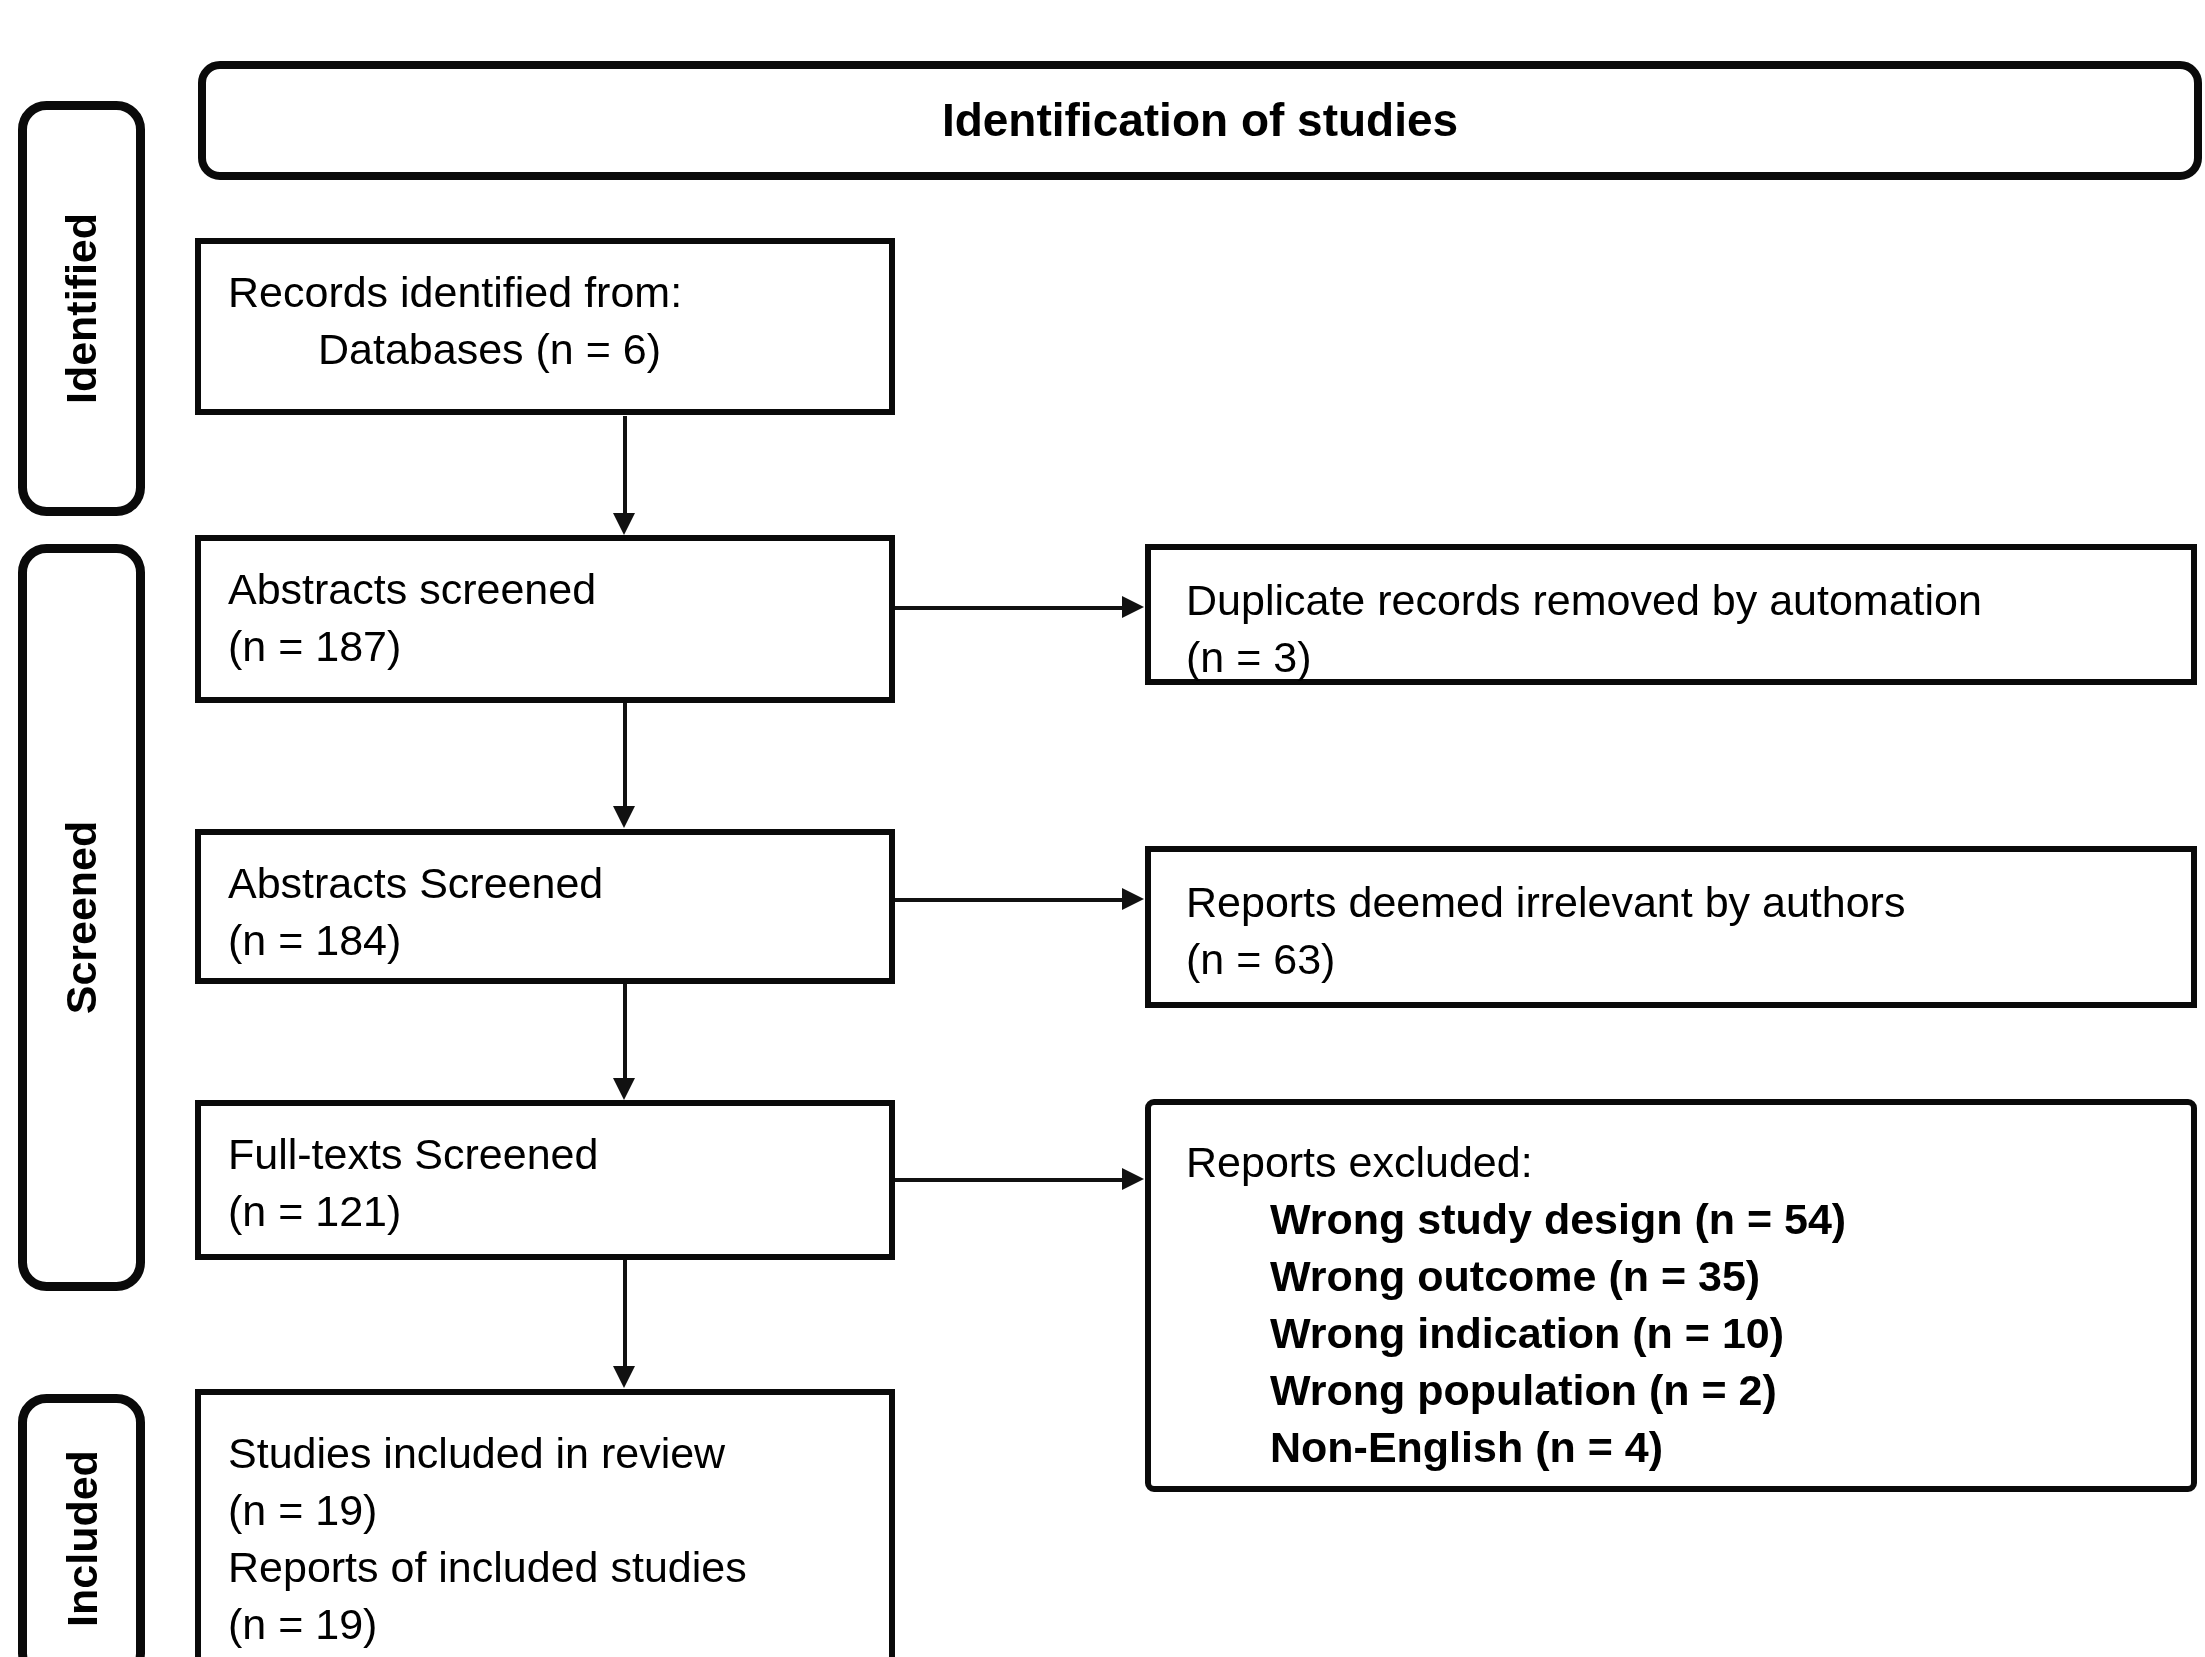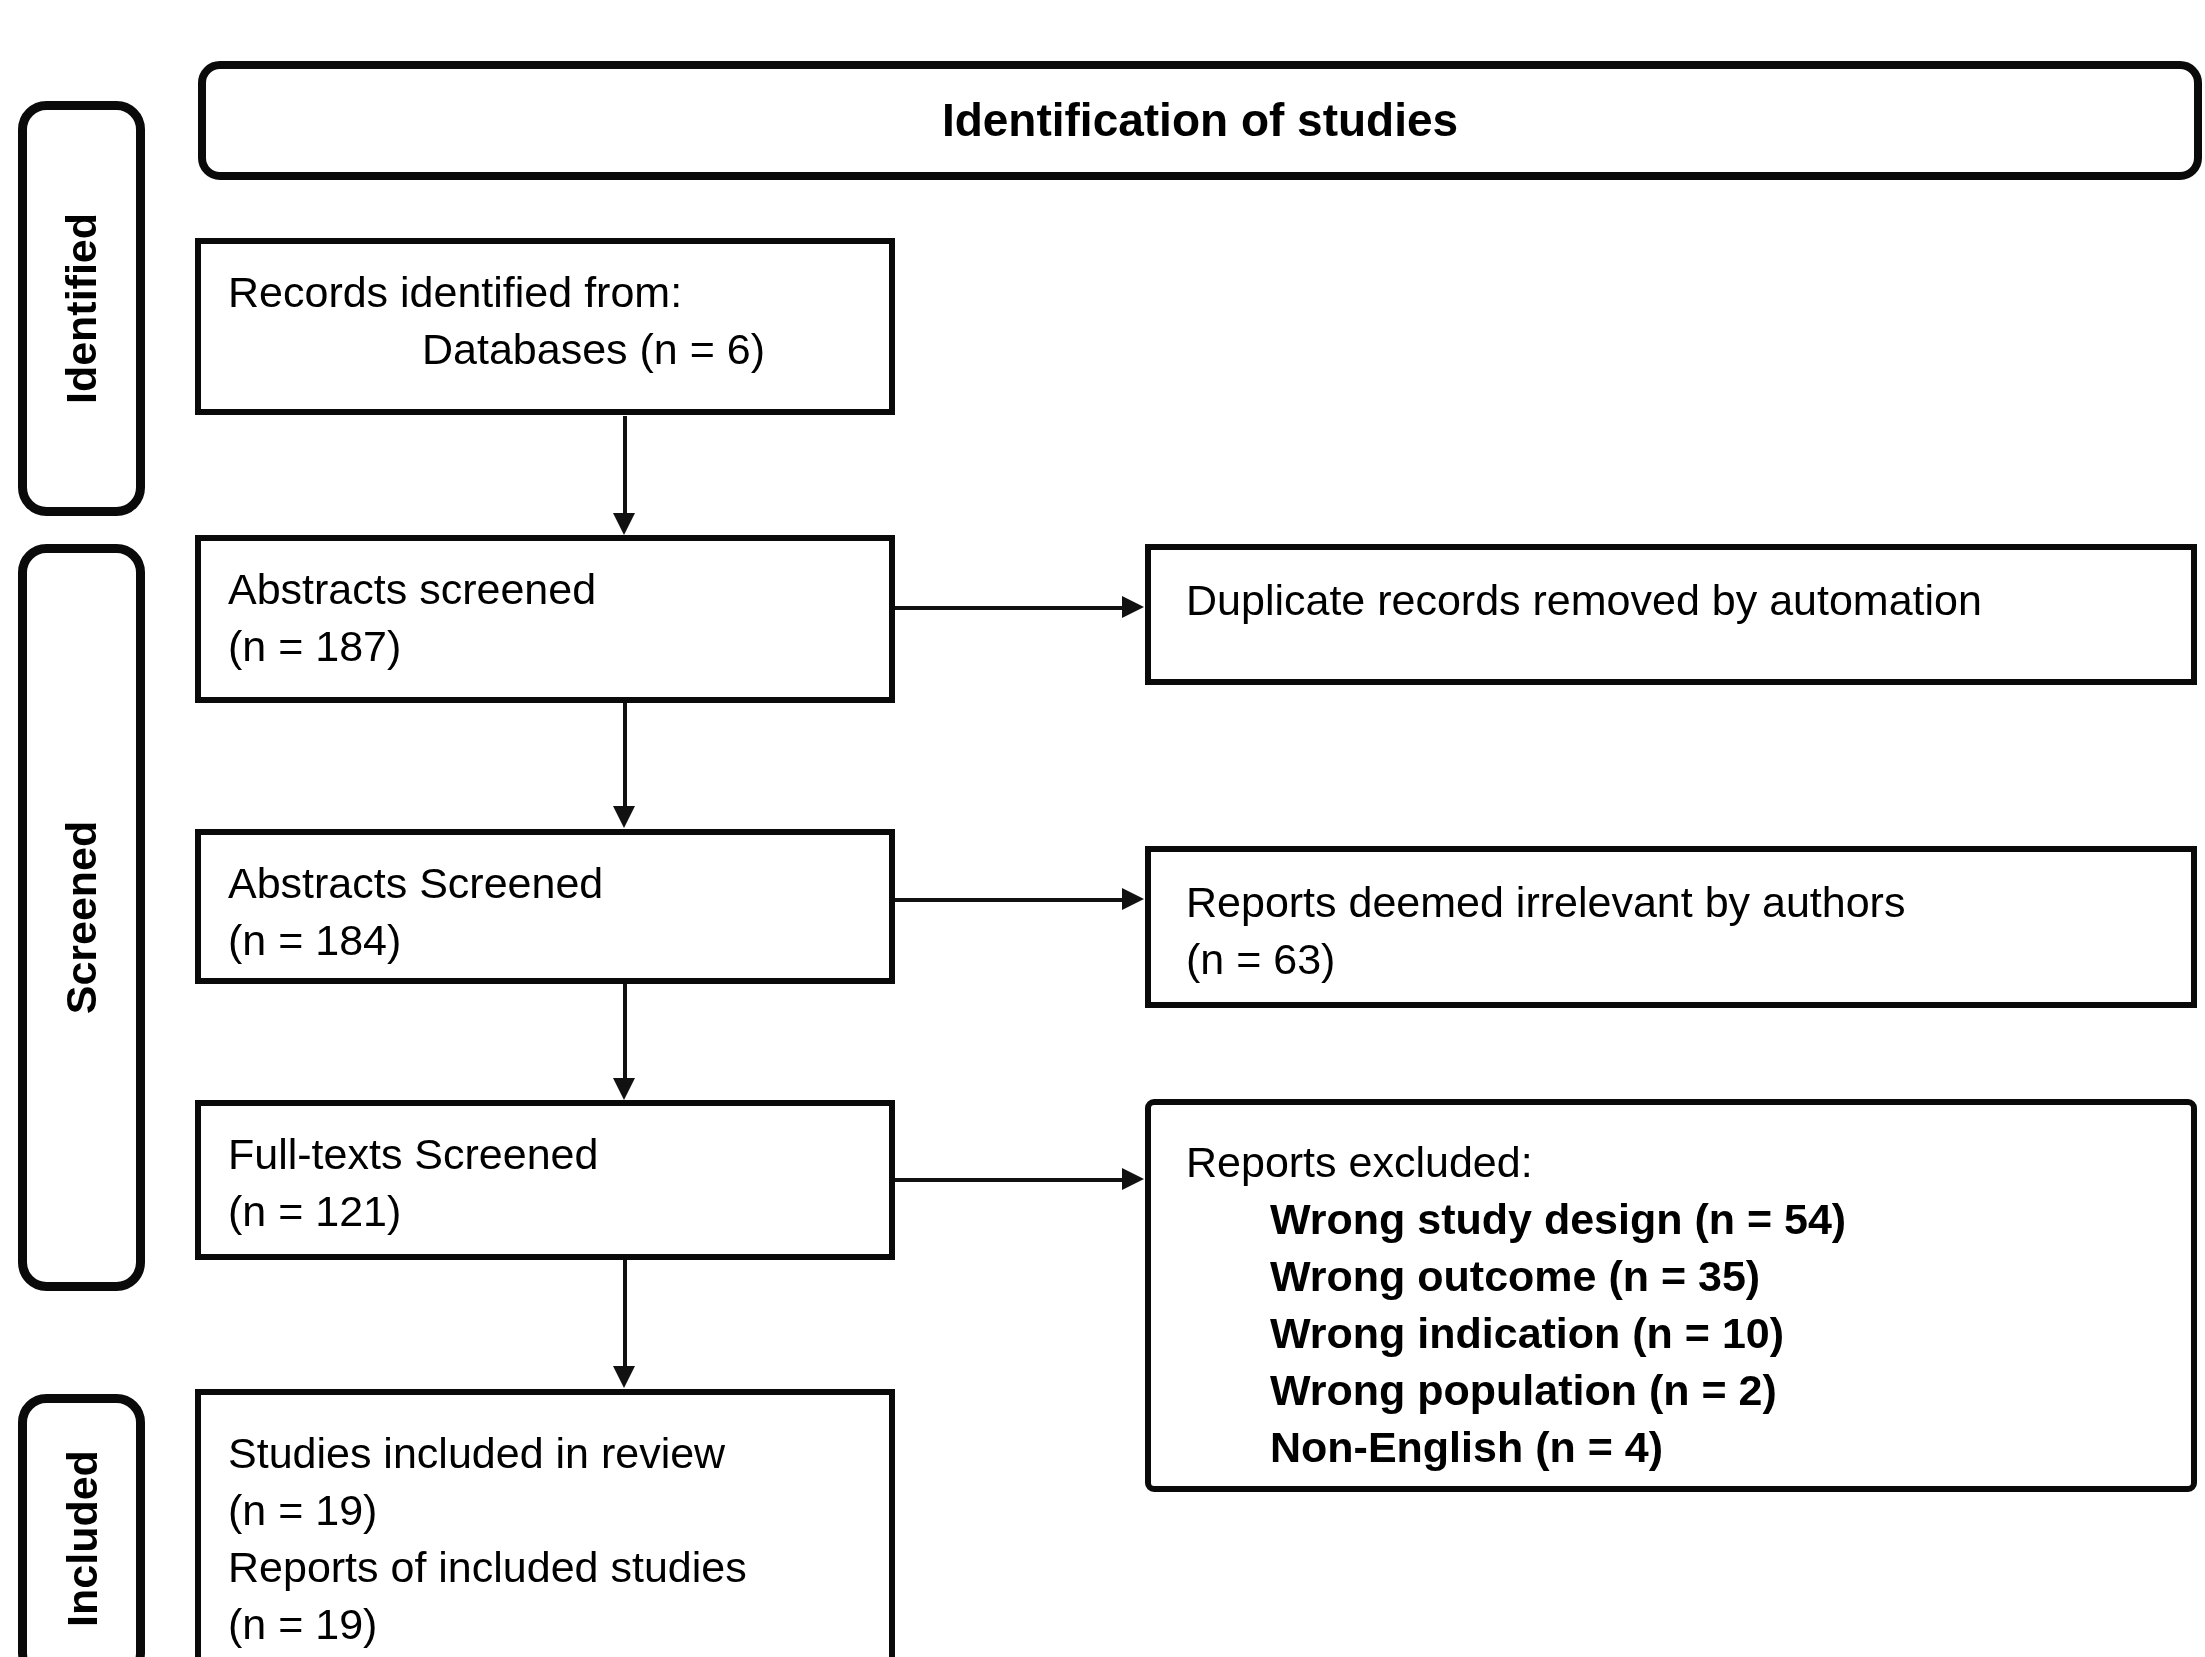--- a/index.html
+++ b/index.html
@@ -58,21 +58,21 @@
     box-sizing: border-box;
     background: #ffffff;
     font-size: 43px; line-height: 57px;
     padding: 20px 20px 0 27px;
   }
   #box-records-identified   { top: 194px;  height: 177px; }
   #box-abstracts-screened-1 { top: 491px;  height: 168px; }
   #box-abstracts-screened-2 { top: 785px;  height: 155px; }
   #box-full-texts-screened  { top: 1056px; height: 160px; }
   #box-studies-included     { top: 1345px; height: 295px; padding-top: 30px; }
-  .indent { padding-left: 90px; text-align: center; }
+  .indent { padding-left: 90px; }
 
   
   .side-box {
     position: absolute;
     left: 1145px; width: 1052px;
     border: 6.7px solid #0a0a0a;
     box-sizing: border-box;
     background: #ffffff;
     font-size: 43px; line-height: 57px;
     padding: 22px 20px 0 35px;
@@ -163,20 +163,21 @@
 
   <div class="flow-box" id="box-studies-included">
     <div>Studies included in review</div>
     <div>(n = 19)</div>
     <div>Reports of included studies</div>
     <div>(n = 19)</div>
   </div>
 
   <div class="side-box" id="box-duplicates-removed">
     <div>Duplicate records removed by automation</div>
+    <div>(n = 3)</div>
   </div>
 
   <div class="side-box" id="box-reports-irrelevant">
     <div>Reports deemed irrelevant by authors</div>
     <div>(n = 63)</div>
   </div>
 
   <div class="side-box" id="box-reports-excluded">
     <div>Reports excluded:</div>
     <div class="reason">Wrong study design (n = 54)</div>

